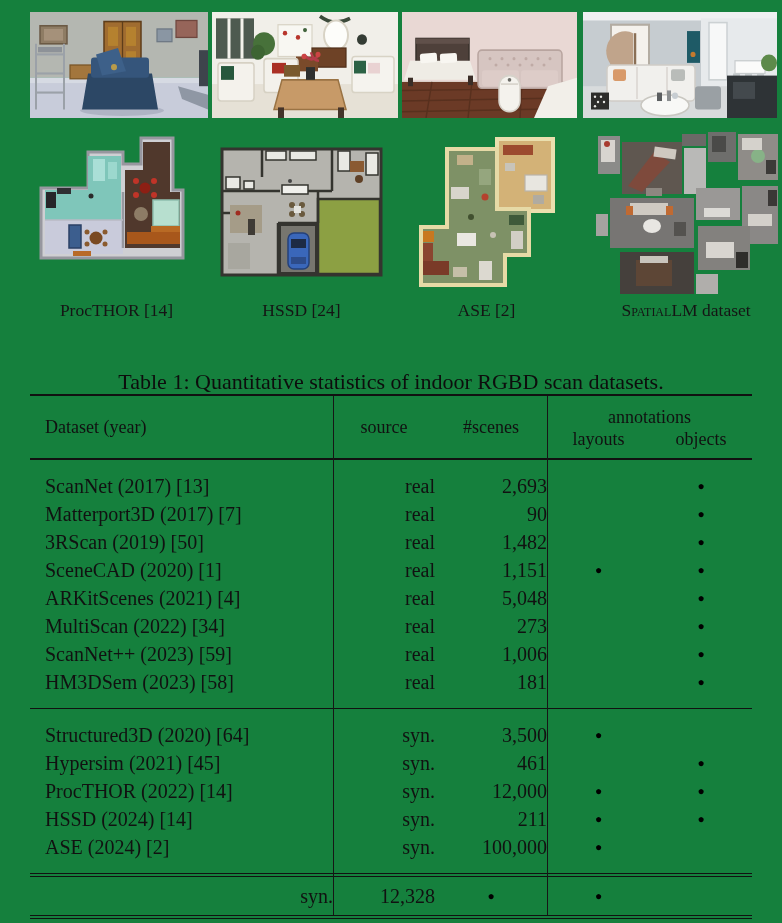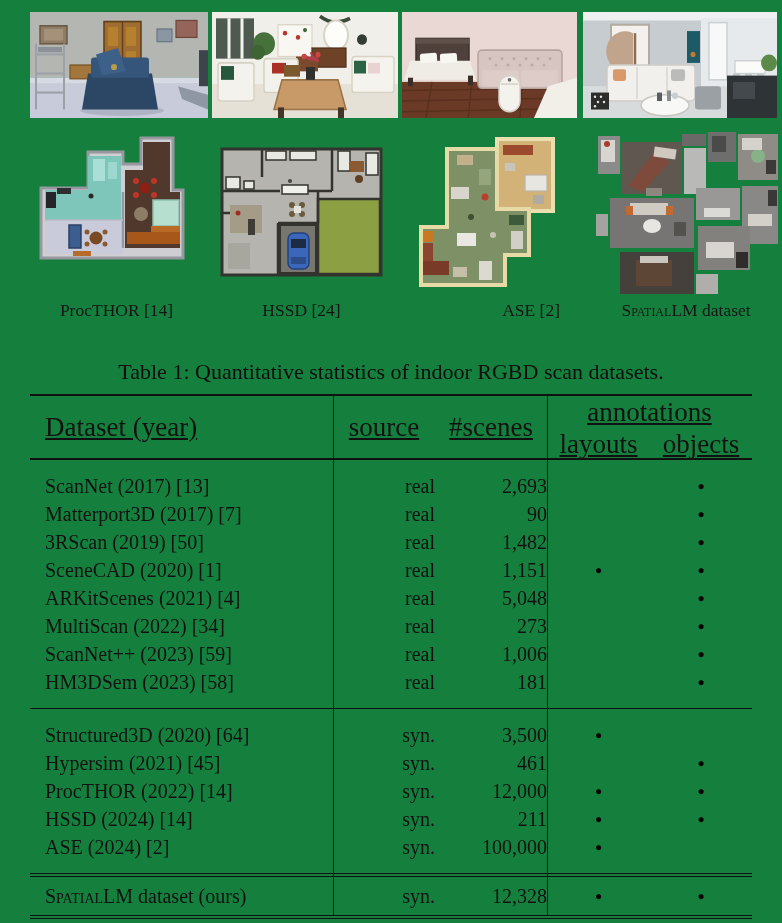--- a/index.html
+++ b/index.html
@@ -16,34 +16,34 @@
 
   .plan { position:absolute; }
   #plan-1 { left:33px;  top:132px; width:167px; height:138px; }
   #plan-2 { left:220px; top:147px; width:163px; height:130px; }
   #plan-3 { left:413px; top:135px; width:147px; height:155px; }
   #plan-4 { left:592px; top:130px; width:188px; height:167px; }
 
   .caption { position:absolute; top:300px; text-align:center; font-size:17.5px; color:#151515; }
   #caption-1 { left:33px;  width:167px; }
   #caption-2 { left:220px; width:163px; }
-  #caption-3 { left:413px; width:147px;text-align:right; }
+  #caption-3 { left:413px; width:147px; }
   #caption-4 { left:592px; width:188px; }
 
   .sc { font-variant:small-caps; }
 
-  #table-title { position:absolute; left:18px; top:359px; width:746px; text-align:center;
+  #table-title { position:absolute; left:18px; top:369px; width:746px; text-align:center;
                  font-size:22px; color:#0d0d0d; }
 
   #tablebox { position:absolute; left:30px; top:394px; width:722px;
               border-top:2.5px solid #111; border-bottom:4px double #111; }
   .vline { position:absolute; top:0; bottom:0; width:1px; background:#161616; }
 
   .thead { display:grid; grid-template-columns:303px 102px 112px 103px 102px;
-           grid-template-rows:33px 29px; border-bottom:2px solid #111; font-size:27px;text-decoration:underline; }
+           grid-template-rows:33px 29px; border-bottom:2px solid #111; font-size:18px; }
   .hcell { display:flex; align-items:center; justify-content:center; }
   .h-dataset { grid-area:1/1/3/2; justify-content:flex-start; padding-left:15px; }
   .h-source  { grid-area:1/2/3/3; }
   .h-scenes  { grid-area:1/3/3/4; }
   .h-annot   { grid-area:1/4/2/6; align-items:flex-end; padding-bottom:1px; }
   .h-layouts { grid-area:2/4/3/5; align-items:flex-start; }
   .h-objects { grid-area:2/5/3/6; align-items:flex-start; }
 
   .tgroup { padding:12px 0; }
   .g2 { border-top:1.5px solid #111; }
@@ -480,21 +480,20 @@
         <div class="c-name">ASE (2024) [2]</div>
         <div class="c-src">syn.</div>
         <div class="c-num">100,000</div>
         <div class="c-dot">●</div>
         <div class="c-dot"></div>
       </div>
     </div>
 
     <div class="tfinal">
       <div class="row">
-        <div class="c-name"><span class="sc">Spatial</span><span>LM dataset (ours)</span></div>
         <div class="c-src">syn.</div>
         <div class="c-num">12,328</div>
         <div class="c-dot">●</div>
         <div class="c-dot">●</div>
       </div>
     </div>
   </div>
 
 </div>
 

